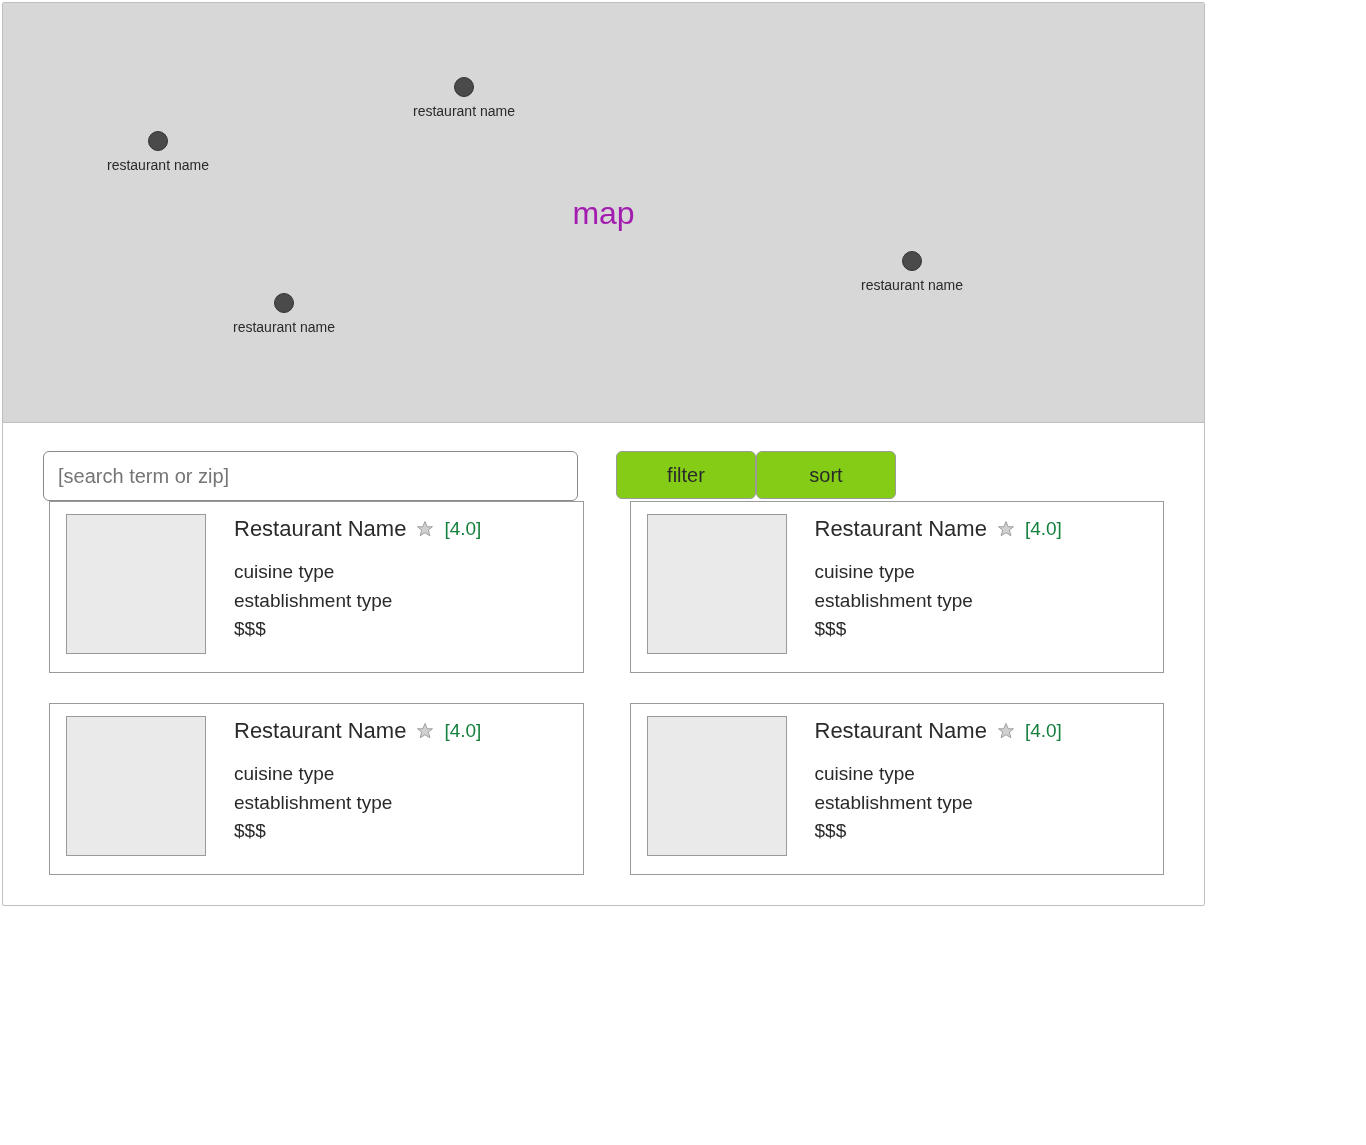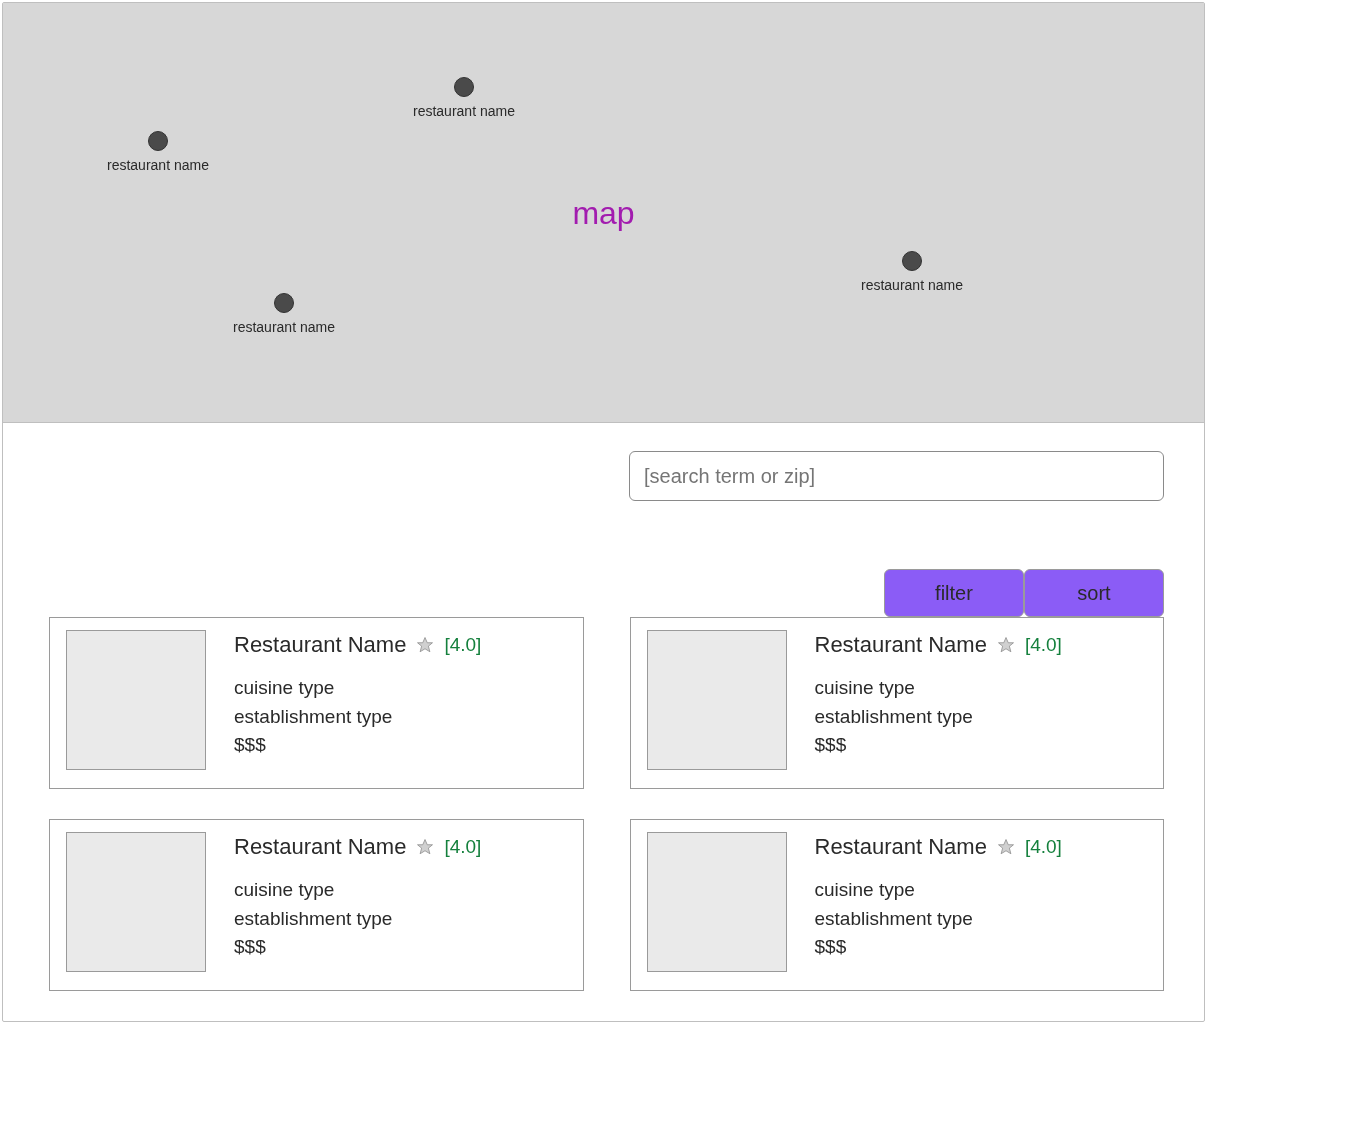--- a/index.html
+++ b/index.html
@@ -48,41 +48,40 @@
     background: #4a4a4a;
     border: 1px solid #333;
   }
   .pin-label {
     font-size: 14px;
     color: #2a2a2a;
     white-space: nowrap;
   }
   .controls {
     display: flex;
-    align-items: flex-end;
-    gap: 68px;
+    align-items: flex-start;
+    gap: 38px;
     padding: 28px 40px 0 40px;
-    flex-direction: column;
   }
   .search-input {
     width: 535px;
     height: 50px;
     border: 1px solid #8a8a8a;
     border-radius: 6px;
     padding: 0 14px;
     font-size: 20px;
     color: #2a2a2a;
     background: #fff;
   }
   .btn {
     height: 48px;
     padding: 0 40px;
     border: 1px solid #9a9a9a;
     border-radius: 6px;
-    background: #8b5cf6;
+    background: #84cc16;
     font-size: 20px;
     color: #2a2a2a;
     cursor: pointer;
     min-width: 140px;
   }
   .btn + .btn { }
   .section-title {
     font-size: 34px;
     font-weight: 400;
     padding: 28px 40px 18px 46px;

